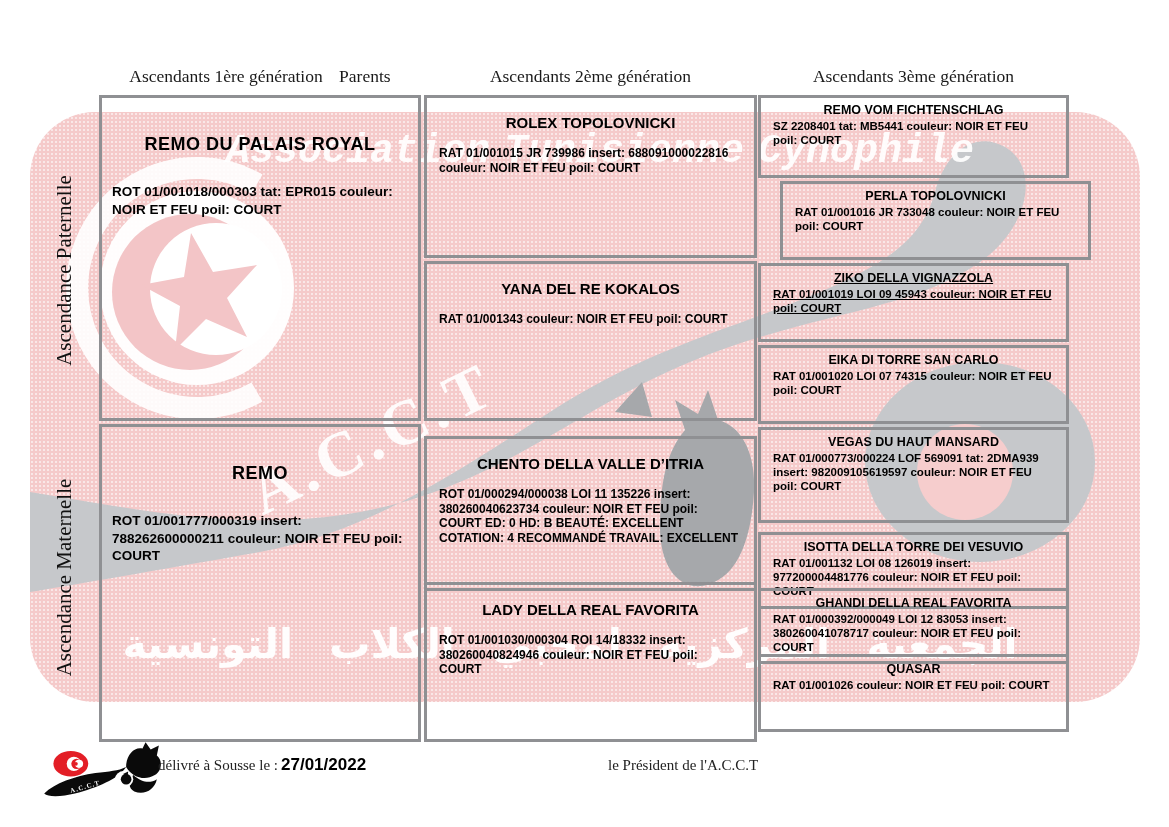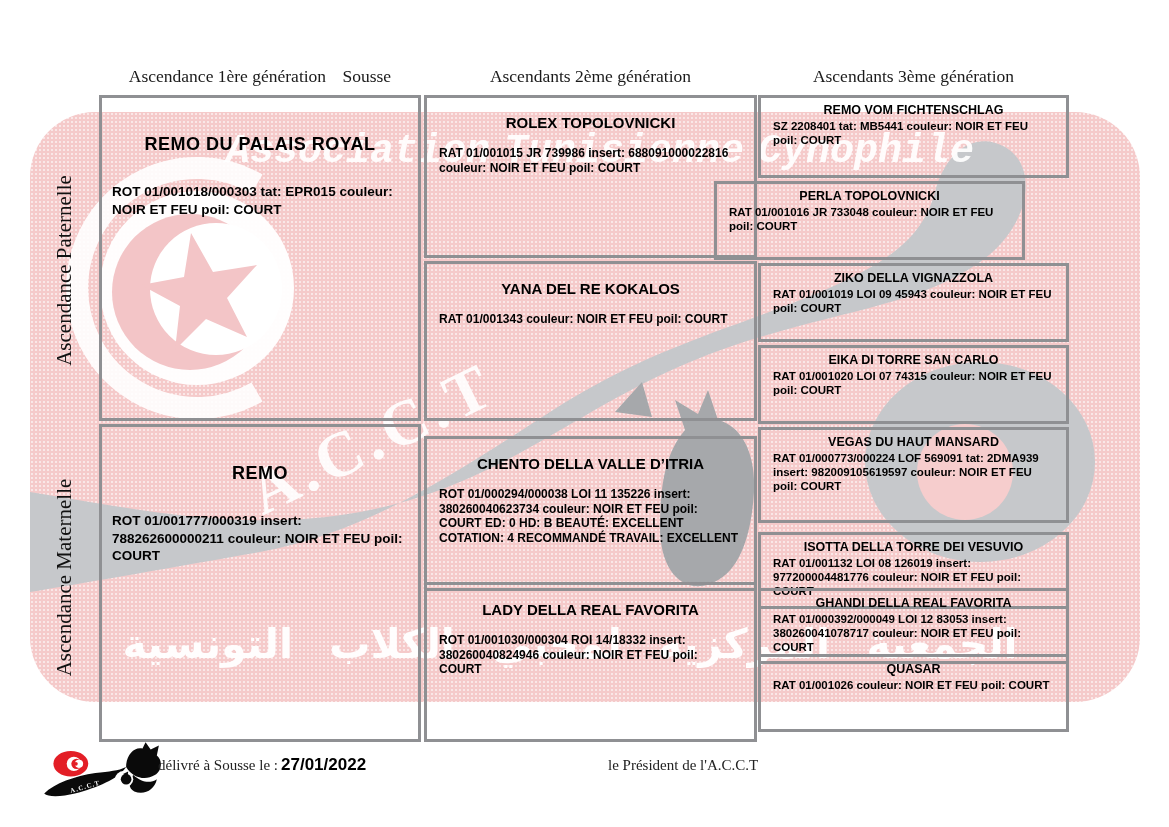--- a/index.html
+++ b/index.html
@@ -87,22 +87,22 @@
 
   <div class="wm-line">
     <span>Association</span>
     <span>Tunisienne</span>
     <span>Cynophile</span>
   </div>
   <div class="wm-acct">A.C.C.T</div>
   <div class="wm-arabic">الجمعية المركزية لمحبي الكلاب التونسية</div>
 
   <div class="col-header" style="left:99px;width:322px;">
-    <span>Ascendance 1ère génération</span>
-    <span style="margin-left:12px;">Sousse</span>
+    <span>Ascendants 1ère génération</span>
+    <span style="margin-left:12px;">Parents</span>
   </div>
   <div class="col-header" style="left:424px;width:333px;">Ascendants 2ème génération</div>
   <div class="col-header" style="left:758px;width:311px;">Ascendants 3ème génération</div>
 
   <div class="side-label" style="left:-58px;top:258px;">Ascendance Paternelle</div>
   <div class="side-label" style="left:-58px;top:565px;">Ascendance Maternelle</div>
 
   <div class="cell gen1" style="left:99px;top:95px;width:322px;height:326px;">
     <div class="name">REMO DU PALAIS ROYAL</div>
     <div class="details">ROT 01/001018/000303 tat: EPR015 couleur: NOIR ET FEU poil: COURT</div>
@@ -126,25 +126,25 @@
   </div>
   <div class="cell gen2" style="left:424px;top:582px;width:333px;height:160px;">
     <div class="name">LADY DELLA REAL FAVORITA</div>
     <div class="details">ROT 01/001030/000304 ROI 14/18332 insert: 380260040824946 couleur: NOIR ET FEU poil: COURT</div>
   </div>
 
   <div class="cell gen3" style="left:758px;top:95px;width:311px;height:83px;">
     <div class="name">REMO VOM FICHTENSCHLAG</div>
     <div class="details">SZ 2208401 tat: MB5441 couleur: NOIR ET FEU poil: COURT</div>
   </div>
-  <div class="cell gen3" style="left:714px;top:181px;width:311px;height:79px;">
+  <div class="cell gen3" style="left:780px;top:181px;width:311px;height:79px;">
     <div class="name">PERLA TOPOLOVNICKI</div>
     <div class="details">RAT 01/001016 JR 733048 couleur: NOIR ET FEU poil: COURT</div>
   </div>
-  <div class="cell gen3" style="left:758px;top:263px;width:311px;height:79px;">
+  <div class="cell gen3" style="left:758px;top:263px;width:311px;height:79px;text-decoration:underline;">
     <div class="name">ZIKO DELLA VIGNAZZOLA</div>
     <div class="details">RAT 01/001019 LOI 09 45943 couleur: NOIR ET FEU poil: COURT</div>
   </div>
   <div class="cell gen3" style="left:758px;top:345px;width:311px;height:79px;">
     <div class="name">EIKA DI TORRE SAN CARLO</div>
     <div class="details">RAT 01/001020 LOI 07 74315 couleur: NOIR ET FEU poil: COURT</div>
   </div>
   <div class="cell gen3" style="left:758px;top:427px;width:311px;height:96px;">
     <div class="name">VEGAS DU HAUT MANSARD</div>
     <div class="details">RAT 01/000773/000224 LOF 569091 tat: 2DMA939 insert: 982009105619597 couleur: NOIR ET FEU poil: COURT</div>

